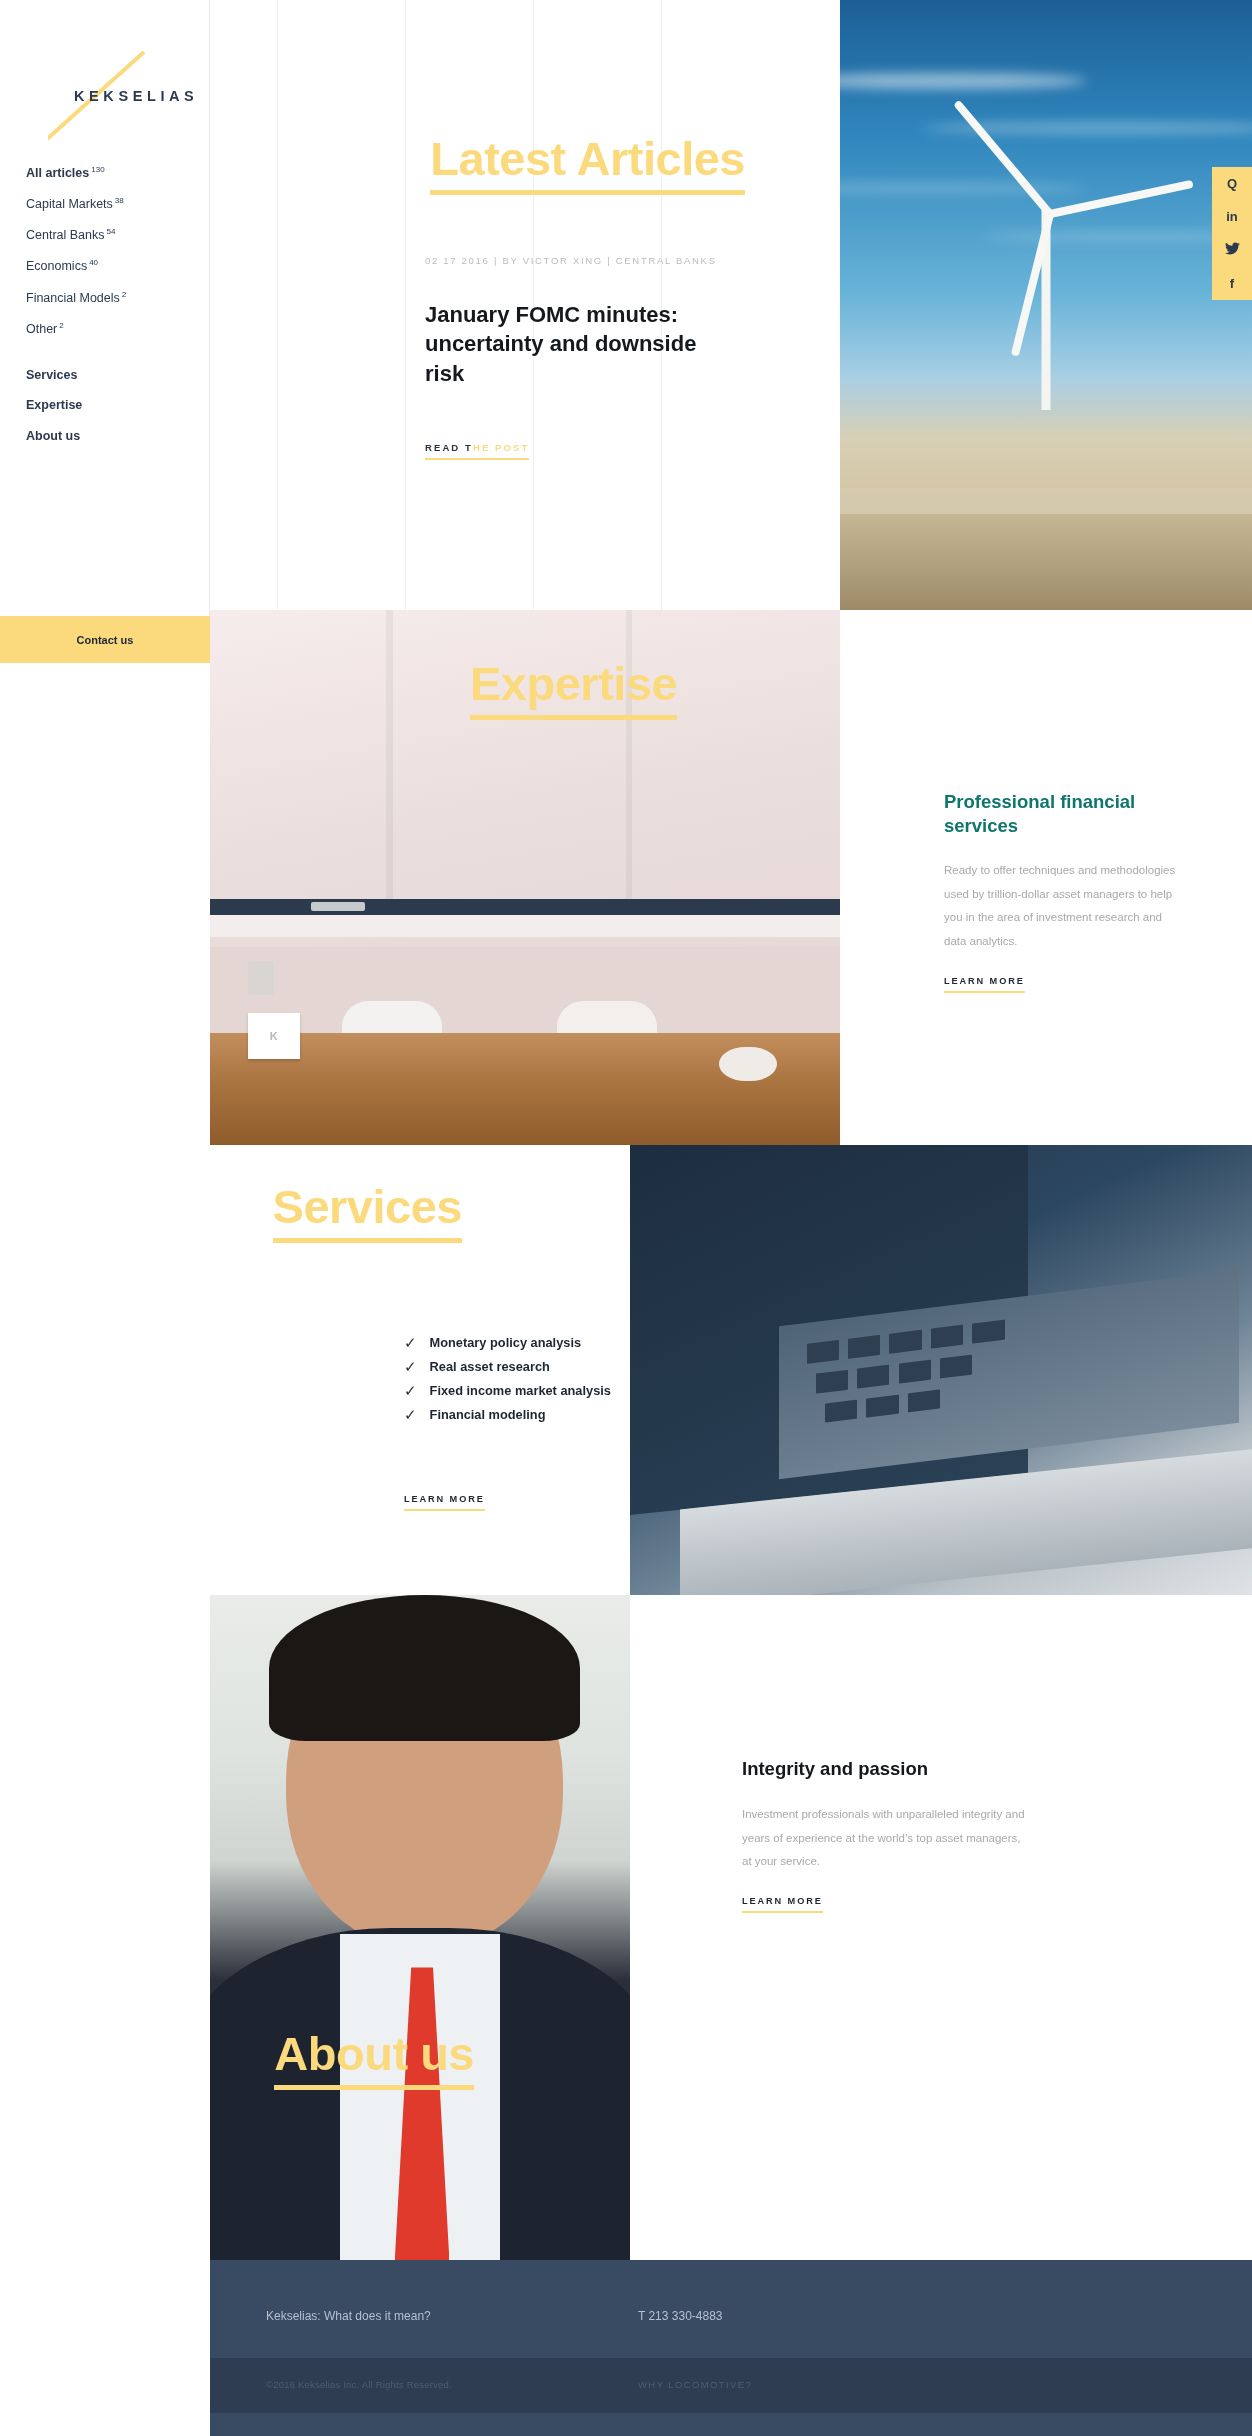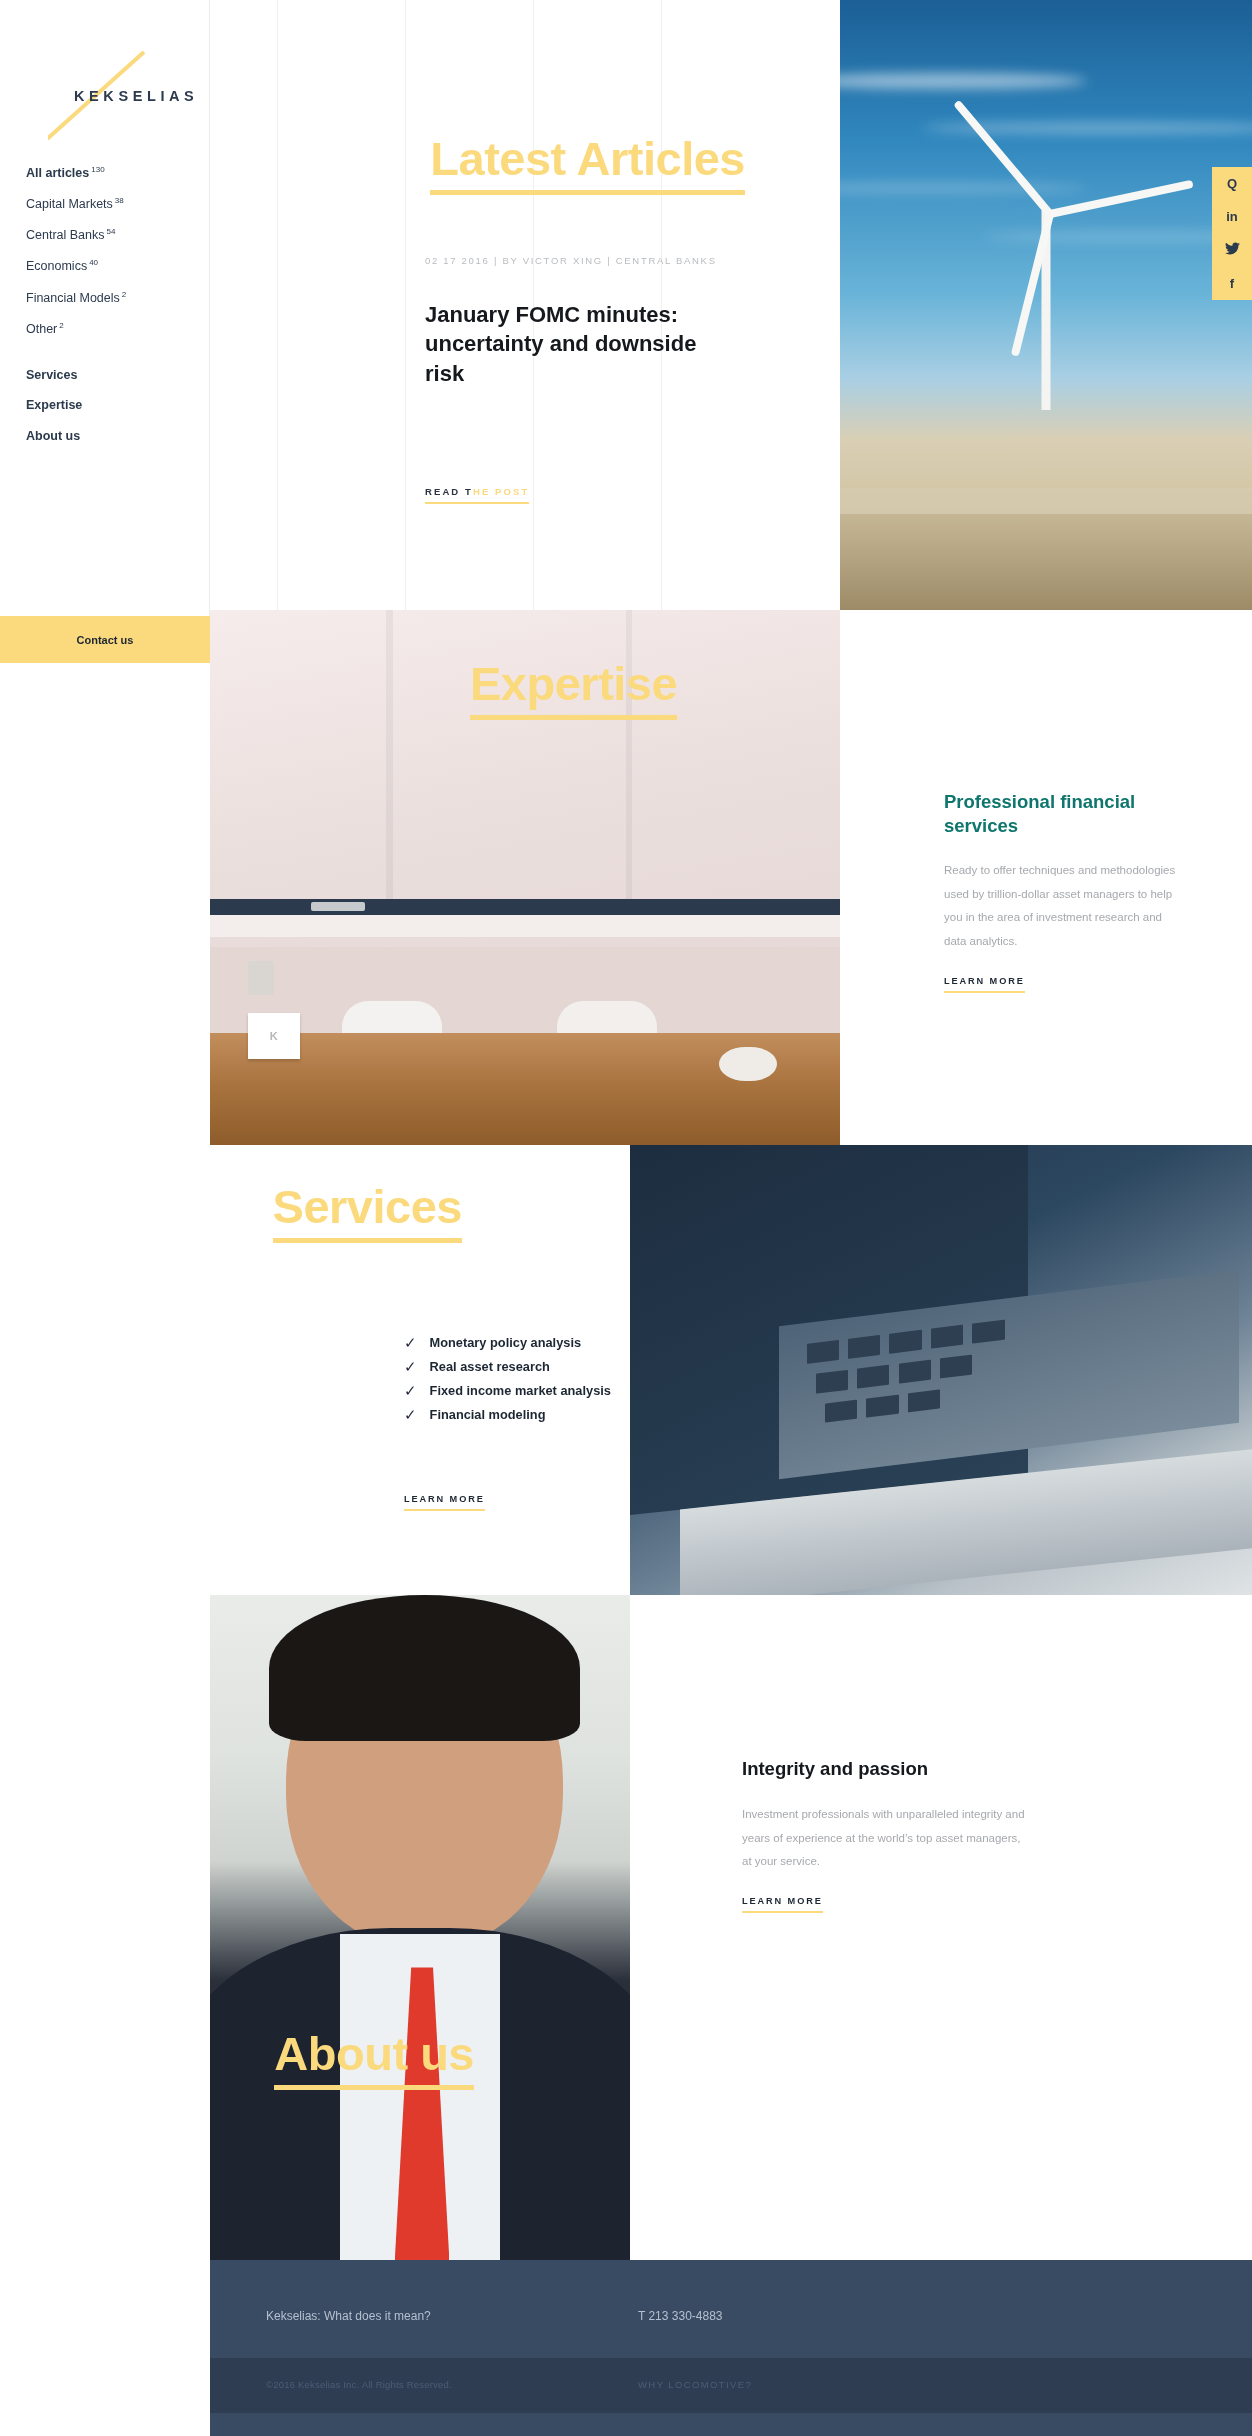--- a/index.html
+++ b/index.html
@@ -65,21 +65,21 @@
   }
   .hero-title-pos { position:absolute; left:0; top:135px; width:630px; text-align:right; padding-right:107px;}
   .meta {
     position:absolute; left:203px; top:255px;
     font-size:9.5px; letter-spacing:1.7px; color:#b9bcc0; font-weight:400;
   }
   .art-title {
     position:absolute; left:203px; top:300px; width:300px;
     font-size:22px; font-weight:700; color:#15181c; line-height:1.34;
   }
-  .readlink { position:absolute; left:203px; top:437px;margin-top:44px; }
+  .readlink { position:absolute; left:203px; top:437px; }
   .readlink a {
     font-size:9.5px; letter-spacing:2.1px; font-weight:700; text-decoration:none;
     border-bottom:2px solid #fbd97d; padding-bottom:5px; display:inline-block;
   }
   .readlink .d { color:#2b3340; }
   .readlink .y { color:#fbd97d; }
 
   
   .expertise { position:absolute; left:0; top:610px; width:1252px; height:535px; }
   .exp-photo {

